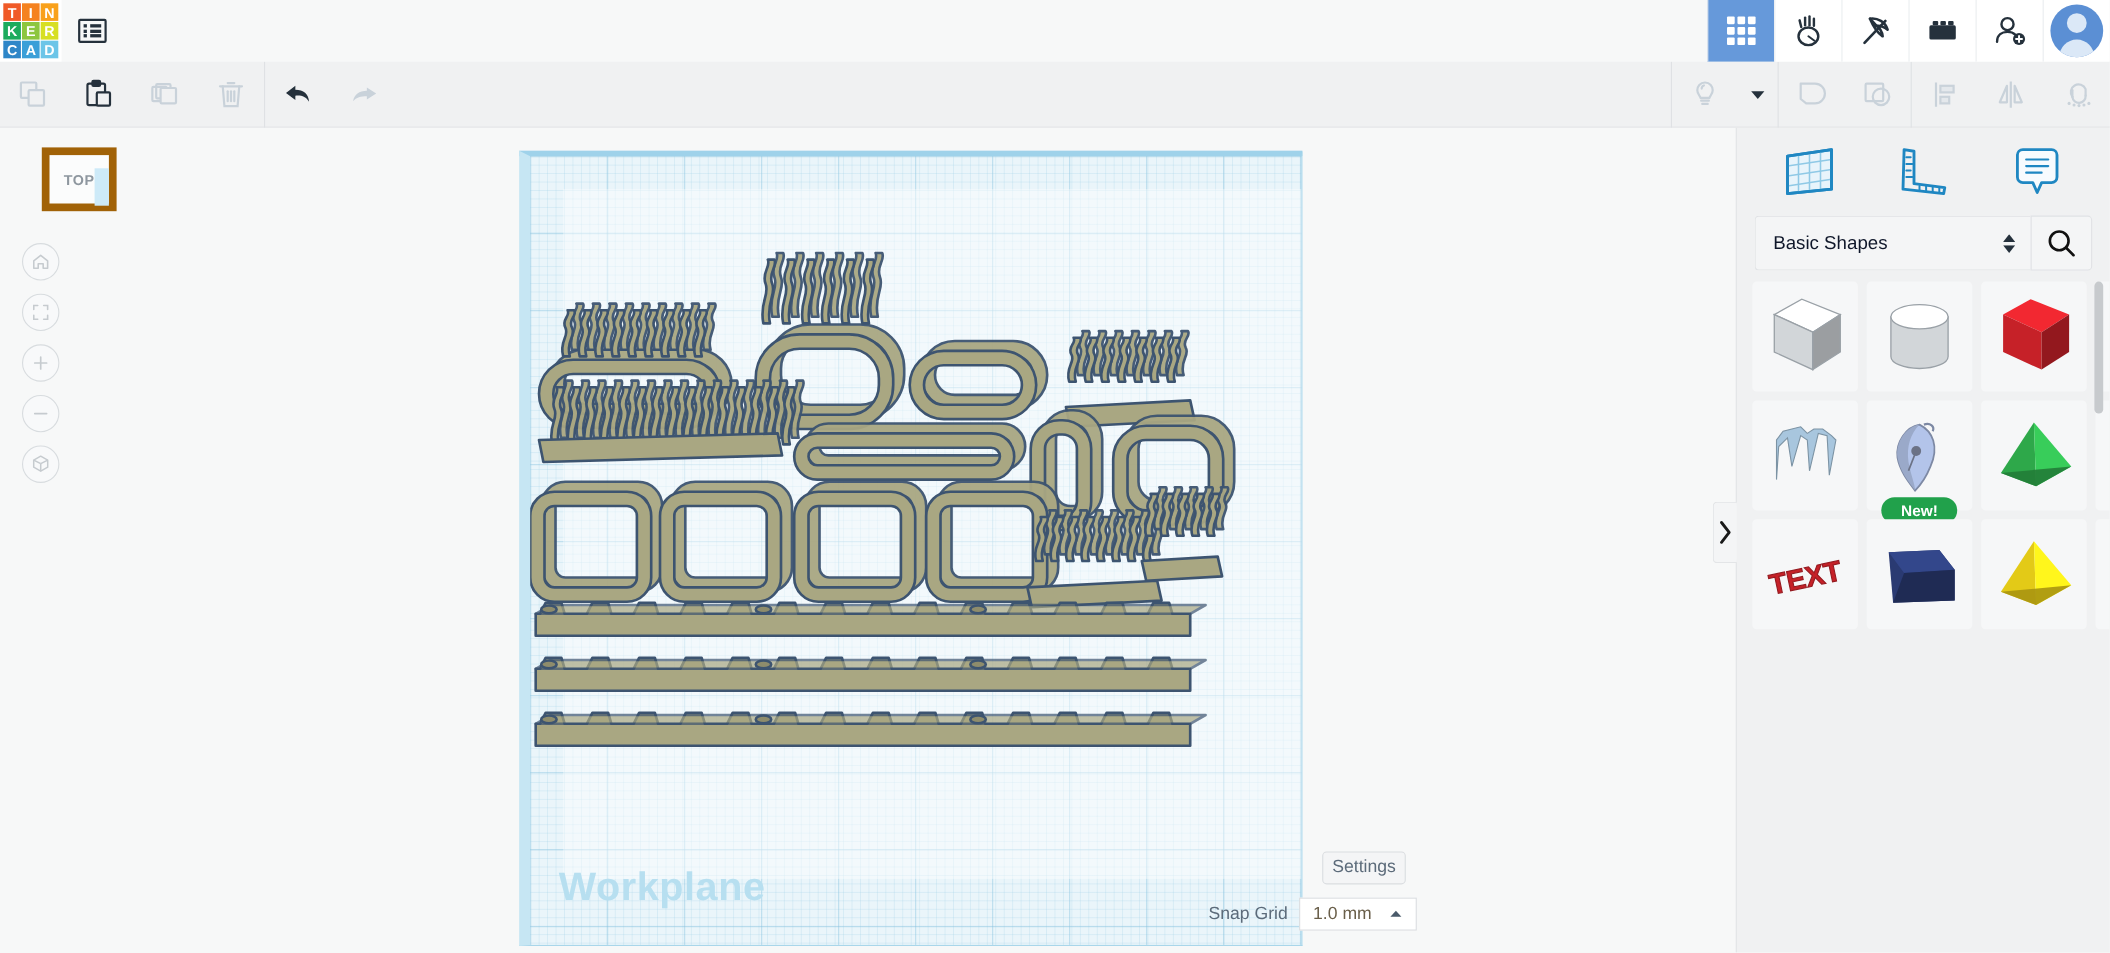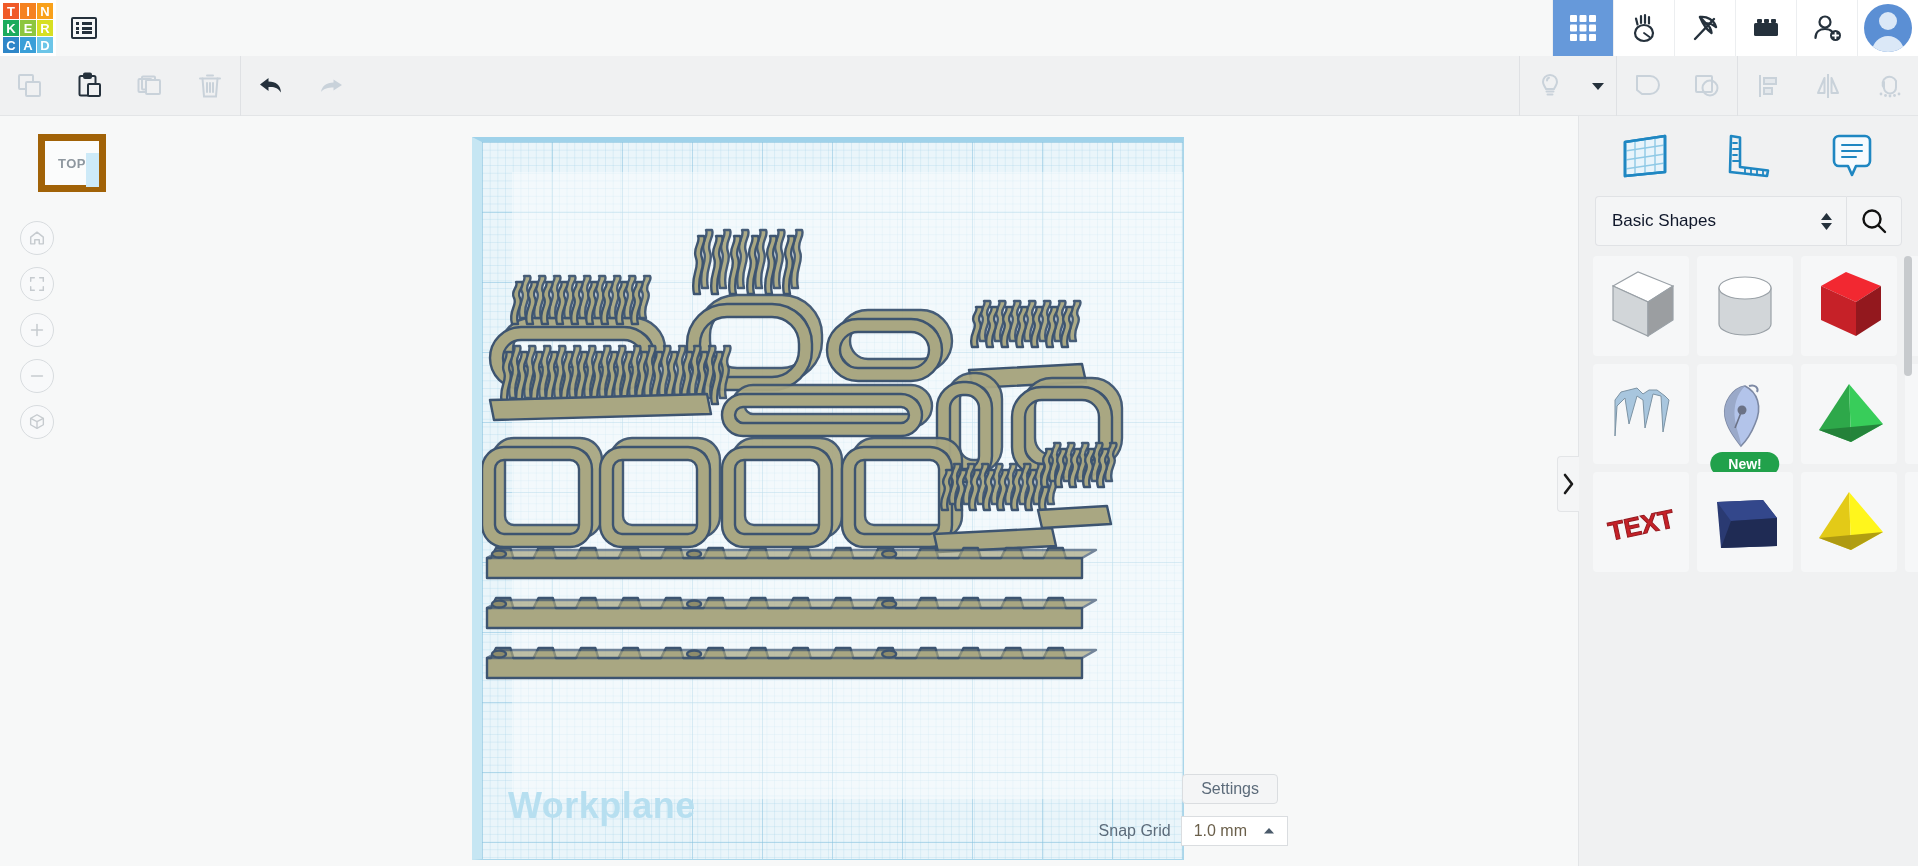--- a/index.html
+++ b/index.html
@@ -146,21 +146,21 @@
   .navbtns { position: absolute; left: 20px; top: 105px; display: flex; flex-direction: column; gap: 12px; }
   .navbtn {
     width: 34px; height: 34px; border-radius: 50%; border: 1px solid #d8dcdf;
     background: #f8f9fa; display: flex; align-items: center; justify-content: center;
     cursor: pointer;
   }
 
   
   .settings-btn {
     position: absolute; right: 300px; bottom: 62px;
-    height: 30px; padding: 0 18px; border: 1px solid #dadde0; border-radius: 4px;
+    height: 30px; padding: 0 8px; border: 1px solid #dadde0; border-radius: 4px;
     background: #f4f5f6; color: #5c6b7a; font-size: 16px;
     display: flex; align-items: center; cursor: pointer;
   }
   .snapgrid {
     position: absolute; right: 290px; bottom: 20px;
     display: flex; align-items: center; gap: 10px;
   }
   .snapgrid-label { font-size: 16px; color: #5c6b7a; }
   .snapgrid-select {
     height: 30px; padding: 0 12px; border: 1px solid #dadde0; border-radius: 0;

